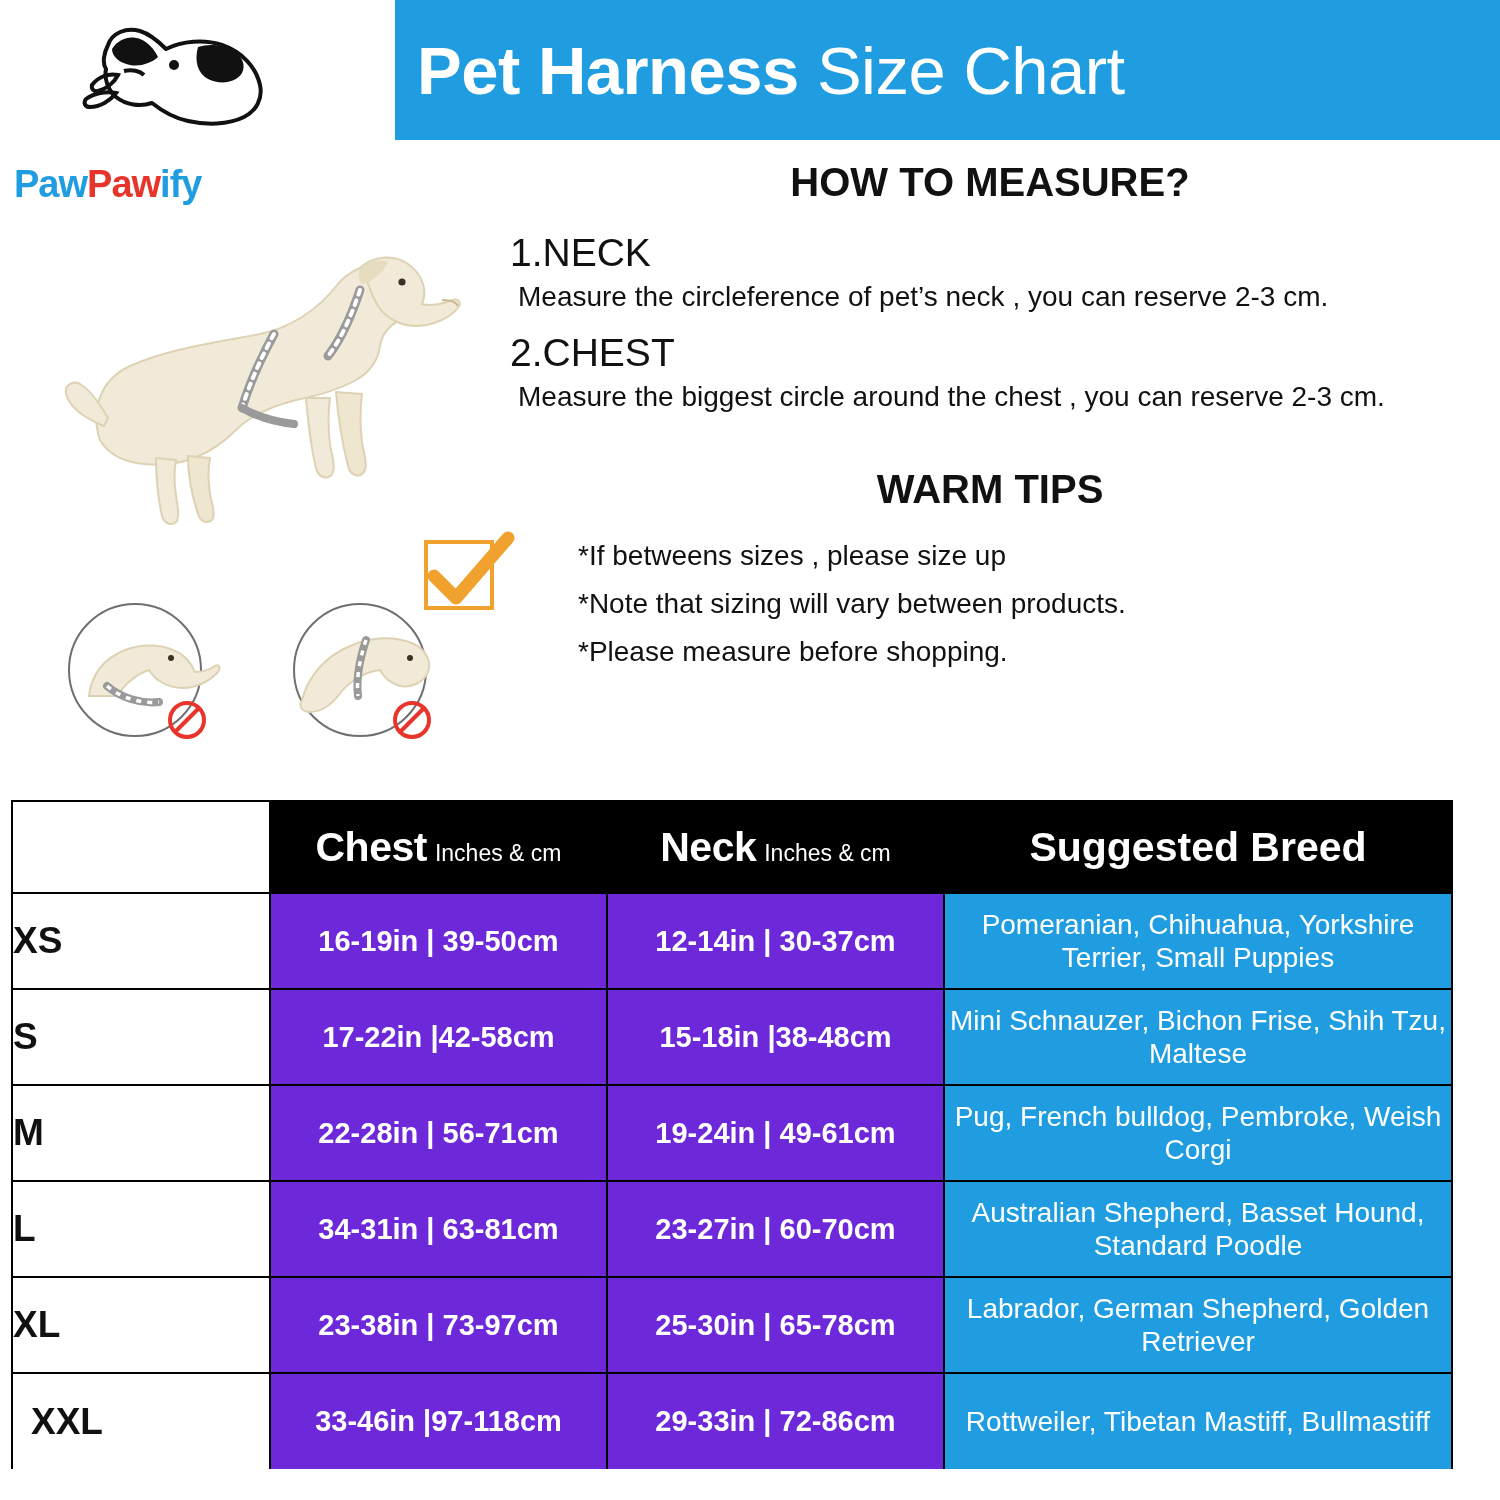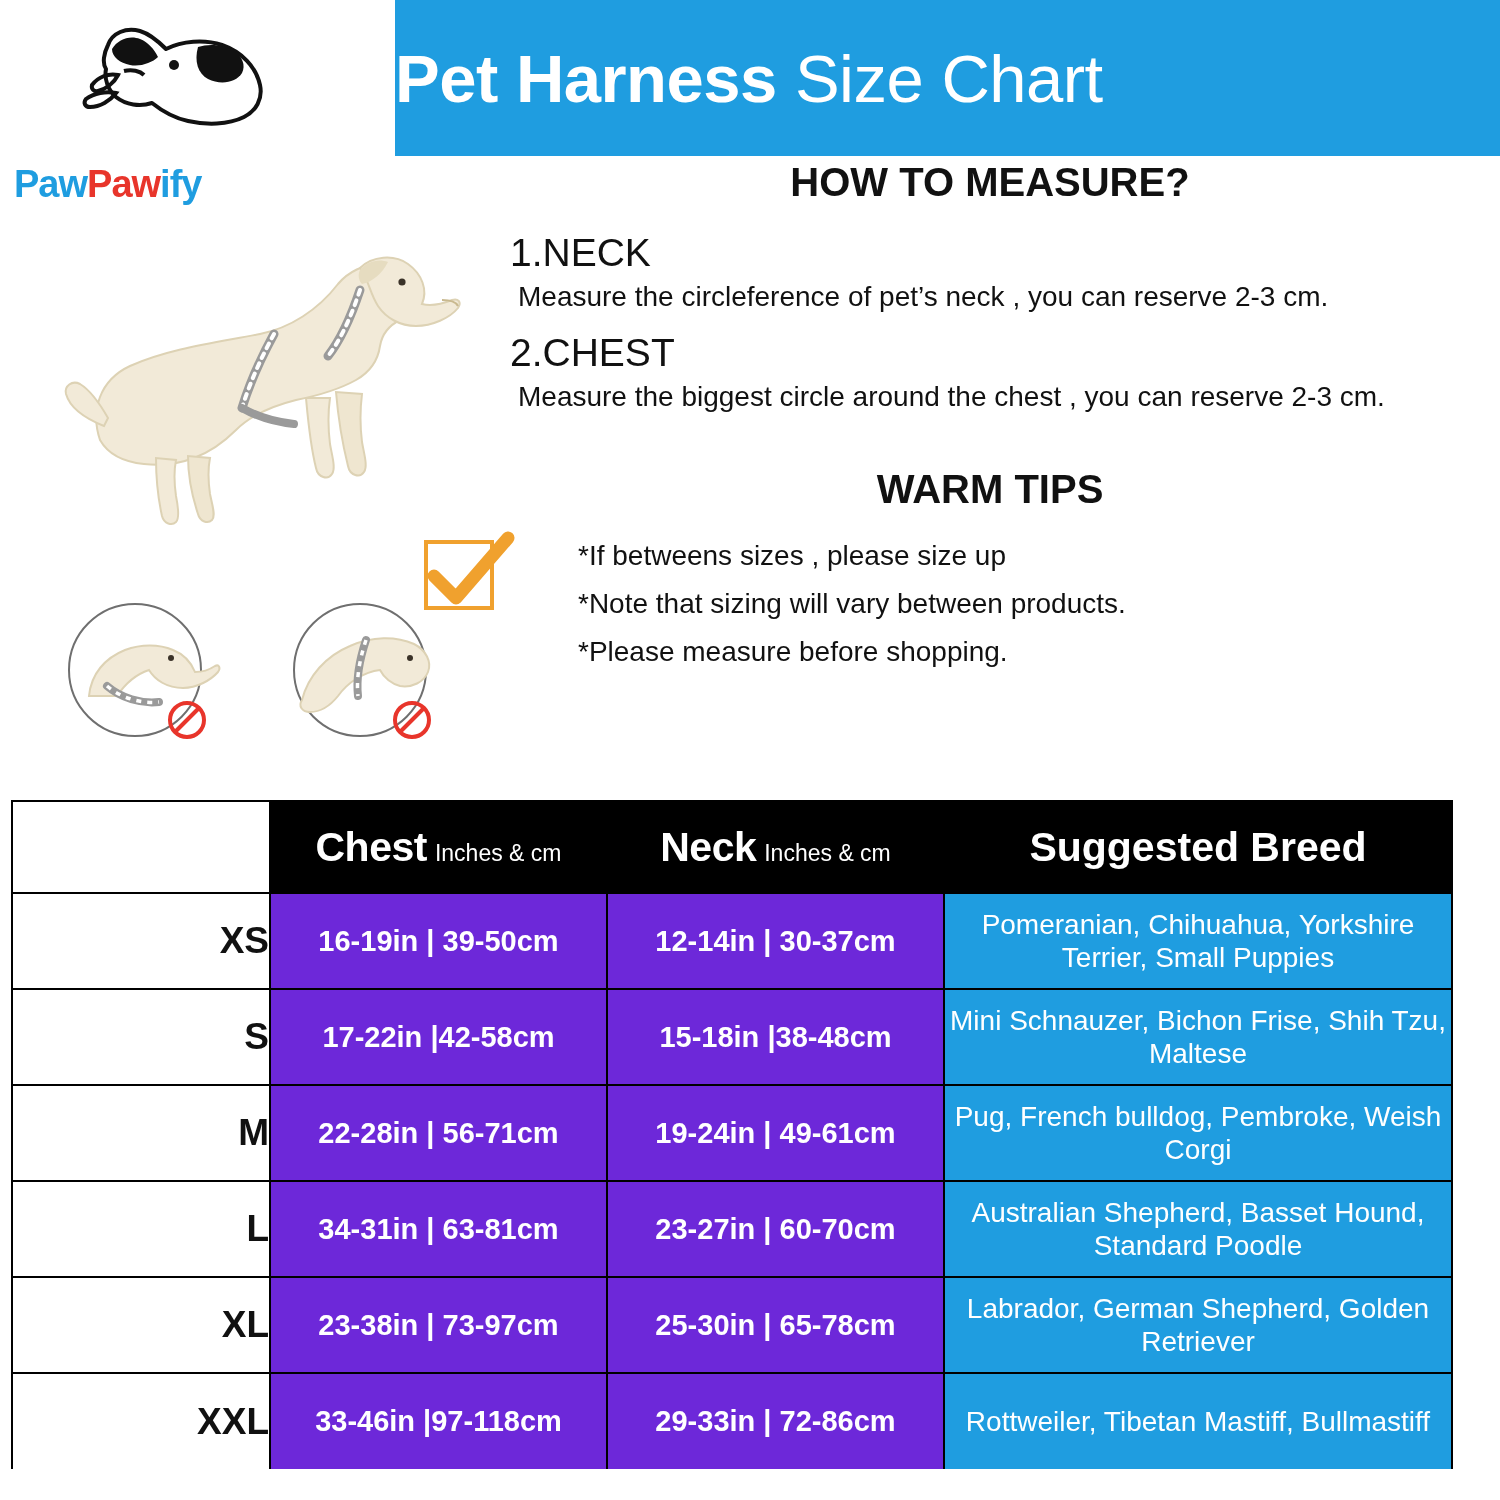--- a/index.html
+++ b/index.html
@@ -14,24 +14,25 @@
 
   
   .header {
     position: relative;
     width: 1500px;
     height: 140px;
   }
   .header-banner {
     position: absolute;
     left: 395px; top: 0;
-    width: 1105px; height: 156px;
+    width: 1105px; height: 140px;
     background: #1f9de0;
     display: flex;
     align-items: center;
+    padding-left: 22px;
   }
   .header-title {
     font-size: 67px;
     color: #ffffff;
     letter-spacing: -0.5px;
     white-space: nowrap;
   }
   .header-title .bold { font-weight: bold; }
   .header-title .light { font-weight: normal; }
 
@@ -159,21 +160,21 @@
     font-weight: normal;
     margin-left: 8px;
   }
   .head-breed {
     font-size: 41px;
     font-weight: bold;
   }
 
   td.size-cell {
     background: #ffffff;
-    text-align: right;
+    text-align: left;
     font-size: 37px;
     font-weight: bold;
     height: 96px;
     border-left: none;
   }
   td.blue-cell {
     background: #6d28d9;
     color: #ffffff;
     text-align: center;
     font-size: 29px;

